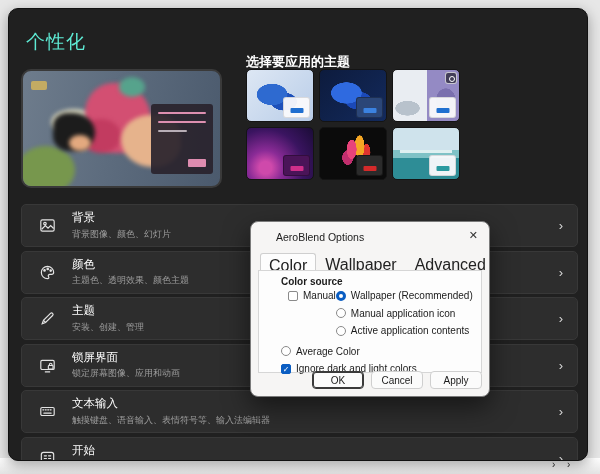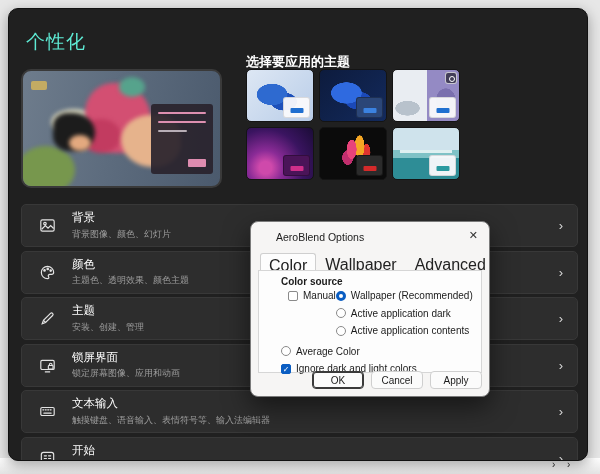--- a/index.html
+++ b/index.html
@@ -276,21 +276,21 @@
           <span>Manual</span>
         </div>
       </div>
       <div class="col-right">
         <div class="ctl">
           <i class="radio on"></i>
           <span>Wallpaper (Recommended)</span>
         </div>
         <div class="ctl">
           <i class="radio"></i>
-          <span>Active application dark</span>
+          <span>Manual application icon</span>
         </div>
         <div class="ctl">
           <i class="radio"></i>
           <span>Active application contents</span>
         </div>
       </div>
     </div>
 
     <div class="ctl-row">
       <div class="col-right">

